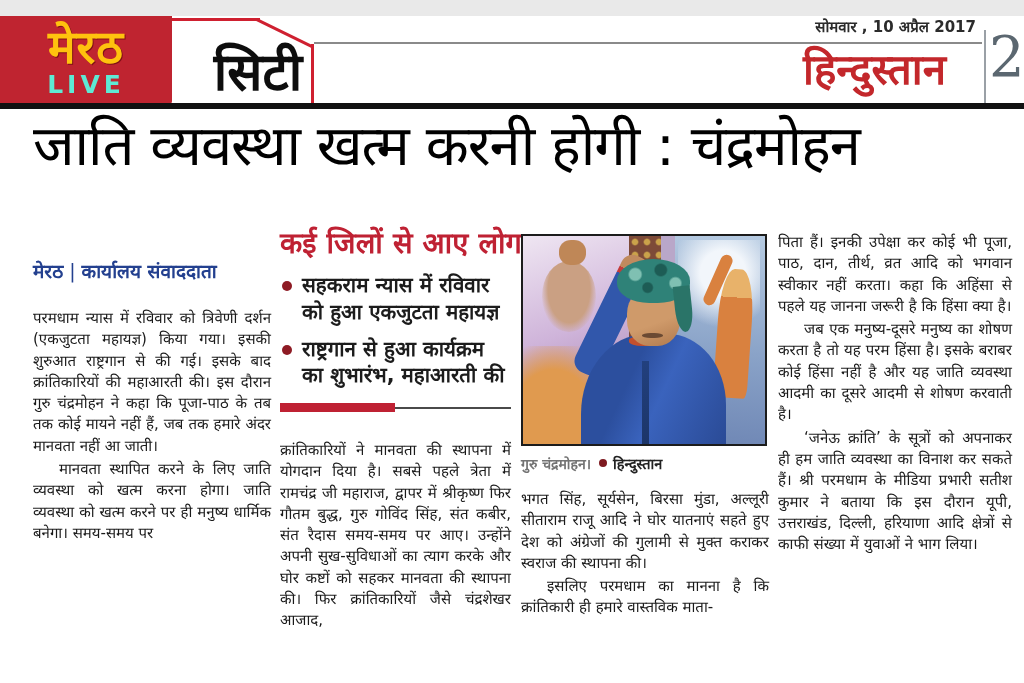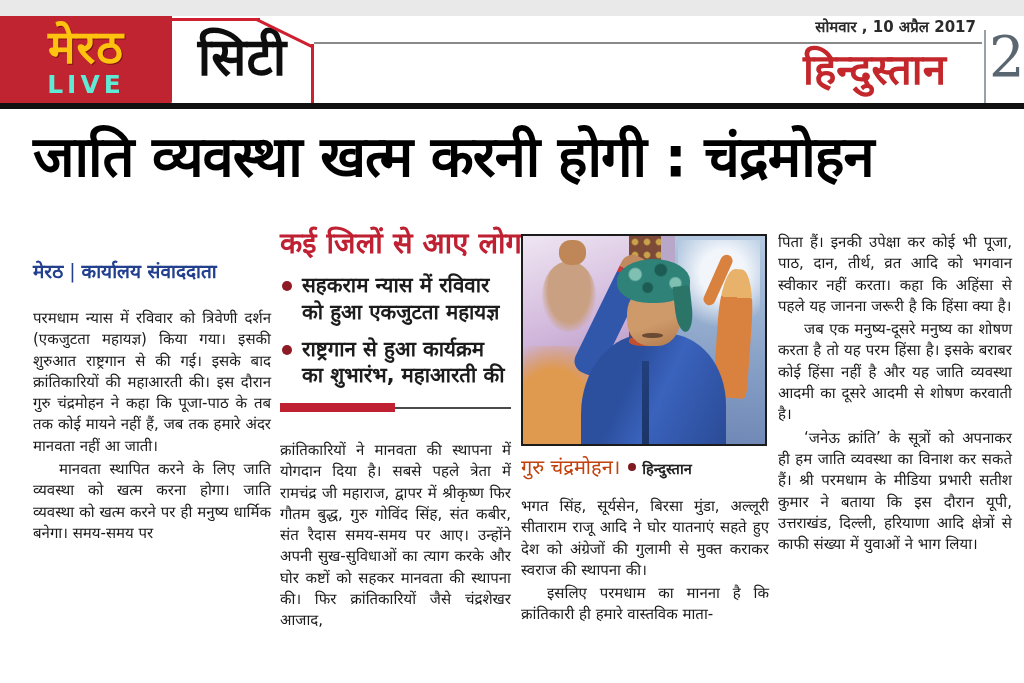--- a/index.html
+++ b/index.html
@@ -13,41 +13,41 @@
   
   .logo-box {
     position:absolute; left:0; top:0; width:172px; height:88px;
     background:#bf2430; display:flex; flex-direction:column;
     align-items:center; justify-content:center; line-height:1;
     border-radius:0 0 3px 0;
   }
   .logo-main { color:#ffc20e; font-size:46px; font-weight:bold; letter-spacing:1px; text-shadow:1px 1px 0 #7e0f16; }
   .logo-sub  { color:#5eead4; font-size:25px; font-weight:bold; letter-spacing:4px; margin-top:2px; }
   .city-tab {
-    position:absolute; left:172px; top:0; width:140px; height:88px;
-    background:#ffffff; display:flex; align-items:center; justify-content:center;
+    position:absolute; left:188px; top:0; width:140px; height:88px;
+    background:#ffffff; display:flex; align-items:flex-end; justify-content:center;
   }
   .city-text { font-size:52px; font-weight:bold; color:#0d0d0d; line-height:1; padding-bottom:6px; }
   .tab-top  { position:absolute; left:172px; top:2px;  width:88px;  height:3px; background:#cf2030; }
   .tab-diag { position:absolute; left:257px; top:2px;  width:62px;  height:3px; background:#cf2030;
               transform:rotate(26deg); transform-origin:left top; }
   .tab-vert { position:absolute; left:311px; top:28px; width:3px;   height:60px; background:#cf2030; }
 
   .top-rule   { position:absolute; left:314px; top:26px; width:668px; height:2px; background:#8a8a8a; }
   .m-date     { position:absolute; right:48px; top:0; font-size:15px; font-weight:bold; color:#2b2b2b; }
   .paper-name { position:absolute; right:78px; top:33px; font-size:42px; font-weight:bold; color:#c3272b; line-height:1; }
   .pg-divider { position:absolute; left:984px; top:14px; width:2px; height:74px; background:#9aa0a6; }
   .page-number{ position:absolute; left:989px; top:10px; font-size:56px; color:#5b6770;
                 font-family:"DejaVu Serif", serif; line-height:1.1; }
   .black-bar  { position:absolute; left:0; top:87px; width:1024px; height:6px; background:#111111; }
 
   
   .headline {
-    position:absolute; left:33px; top:112px; width:980px;
-    font-size:56px; font-weight:bold; color:#000; line-height:1.05;
+    position:absolute; left:33px; top:101px; width:980px;
+    font-size:56px; font-weight:normal; color:#000; line-height:1.05;
     letter-spacing:-1px; white-space:nowrap;
   }
 
   
   .col { position:absolute; text-align:justify; }
   .col p { font-size:15px; line-height:1.42; color:#1a1a1a; margin-top:10px; }
   .col p.indent { text-indent:26px; margin-top:2px; }
 
   .col1 { left:33px;  top:220px; width:238px; }
   .col2 { left:280px; top:212px; width:231px; }
@@ -159,21 +159,21 @@
       radial-gradient(circle at 80% 55%, #7fc0b2 0 8%, rgba(0,0,0,0) 11%),
       radial-gradient(circle at 42% 65%, #1d5c55 0 9%, rgba(0,0,0,0) 12%),
       #2f8278;
   }
   .man-turban-tail {
     position:absolute; left:63%; top:24%; width:7%; height:22%;
     background:#2a7468; border-radius:0 0 50% 50%; transform:rotate(-6deg);
   }
 
   .caption { margin-top:7px; text-align:left; display:flex; align-items:baseline; }
-  .cap-name { font-size:20px; font-weight:normal; color:#c2410c; }
+  .cap-name { font-size:14px; font-weight:bold; color:#737373; }
   .cap-dot  { width:8px; height:8px; border-radius:50%; background:#7e1a20; margin:0 6px 0 8px; align-self:center; }
   .cap-credit { font-size:14.5px; font-weight:bold; color:#222; }
   .col3 p:first-of-type { margin-top:16px; }
   .col4 p:first-of-type { margin-top:4px; }
 </style>
 </head>
 <body>
 
 <div class="page">
 

